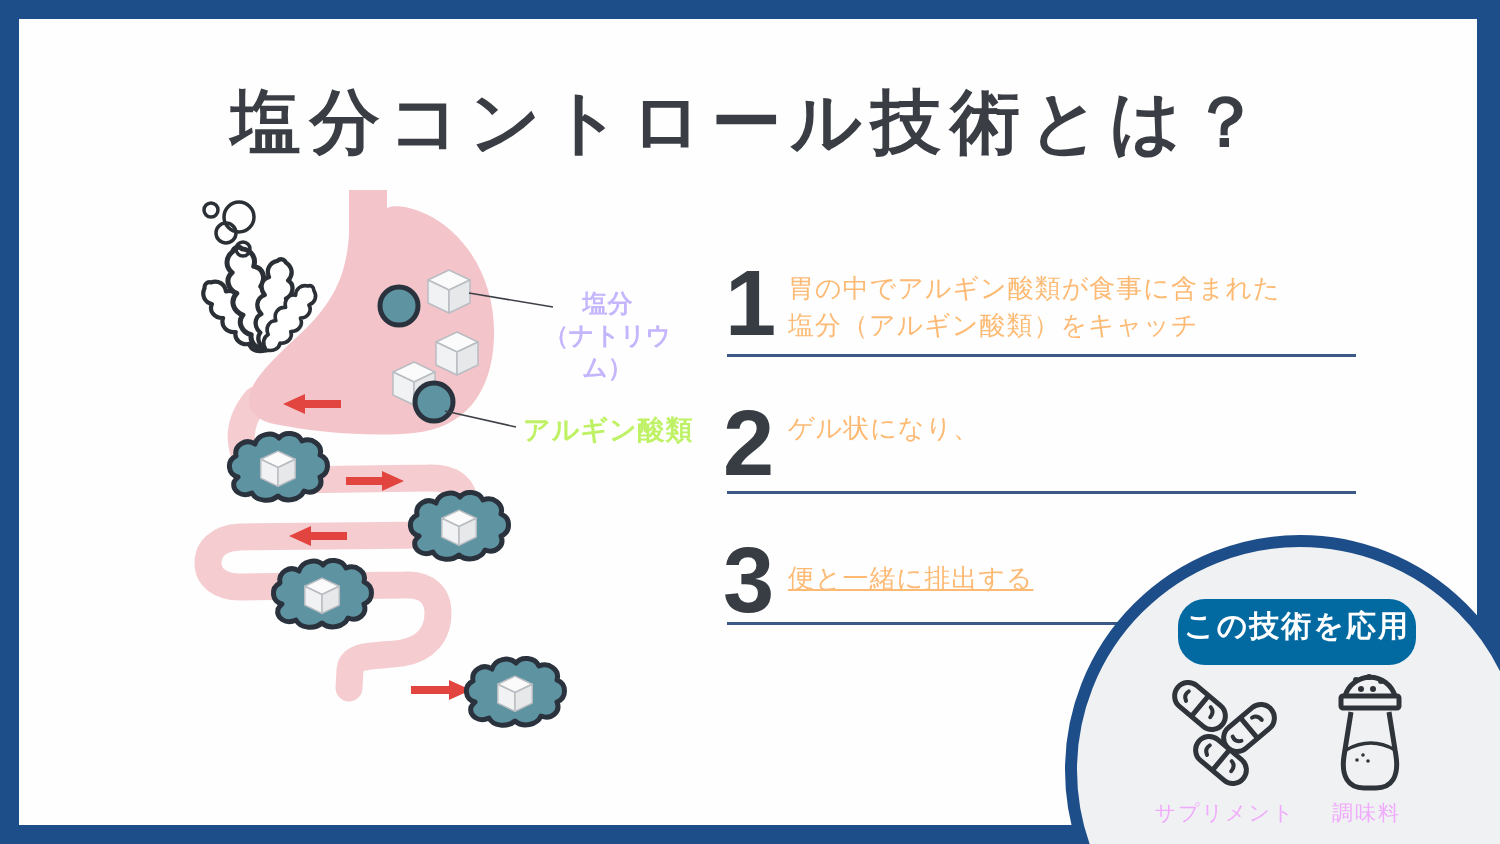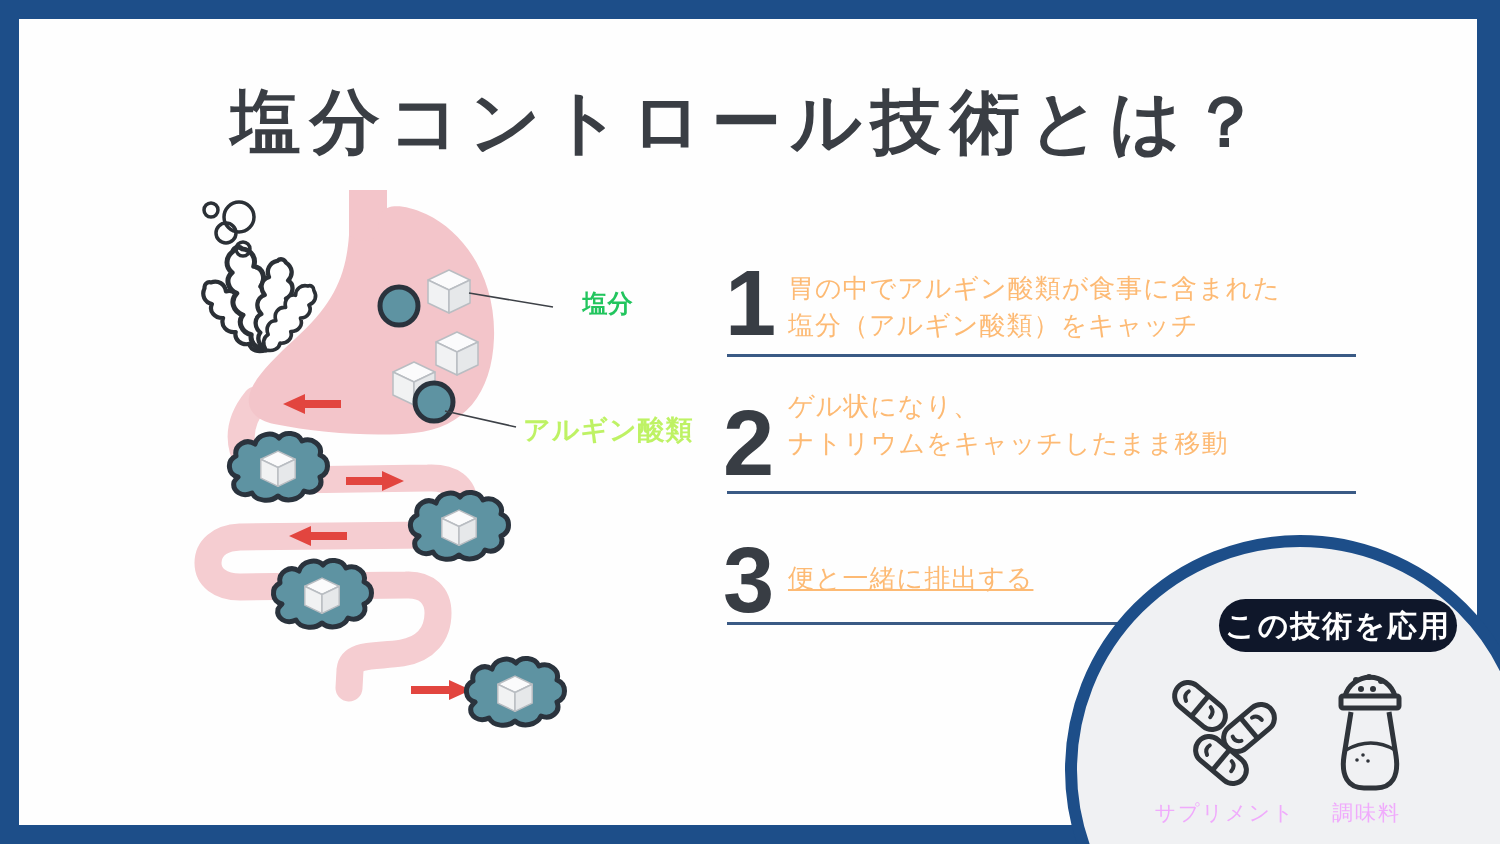--- a/index.html
+++ b/index.html
@@ -4,35 +4,35 @@
 <style>
   html,body{margin:0;padding:0;background:#1d4e89;}
   #slide{position:relative;width:1500px;height:844px;background:#1d4e89;overflow:hidden;
          font-family:"Liberation Sans","DejaVu Sans",sans-serif;}
   #inner{position:absolute;left:19px;top:19px;width:1458px;height:806px;background:#fefefe;}
   #title{position:absolute;left:0;top:80px;width:1500px;text-align:center;
          font-size:70px;line-height:84px;font-weight:900;letter-spacing:9px;color:#3a3e44;}
   
   #anatomy{position:absolute;left:170px;top:185px;width:560px;height:560px;}
   .salt-label{position:absolute;left:520px;top:287px;width:175px;text-align:center;
-              font-size:25px;line-height:32px;font-weight:bold;color:#22c55e;}
+              font-size:25px;line-height:32px;font-weight:bold;color:#c4b5fd;}
   .alginate-label{position:absolute;left:523px;top:412px;width:220px;
               font-size:27px;font-weight:bold;letter-spacing:1px;color:#bef264;}
   
   .step-num{position:absolute;font-size:92px;line-height:74px;font-weight:bold;color:#383d44;}
   #num1{left:725px;top:266px;} #num2{left:723px;top:406px;} #num3{left:723px;top:543px;}
   .step-text{position:absolute;left:788px;font-size:26px;line-height:37px;color:#fdba74;letter-spacing:1px;}
-  #text1{top:270px;} #text2{top:388px;} #text3{top:560px;text-decoration:underline;}
+  #text1{top:270px;} #text2{top:410px;} #text3{top:560px;text-decoration:underline;}
   .step-rule{position:absolute;left:727px;width:629px;height:3px;background:#3a5a85;z-index:1;}
   #rule1{top:354px;} #rule2{top:491px;} #rule3{top:622px;}
   
   #app-circle{position:absolute;left:1065px;top:535px;width:470px;height:470px;border-radius:50%;
               background:#f0f1f3;border:12px solid #1d4e89;box-sizing:border-box;z-index:5;}
-  #app-badge{position:absolute;left:1219px;top:599px;width:238px;height:53px;border-radius:27px;
-             background:#0f172a;color:#ffffff;font-size:30px;font-weight:bold;letter-spacing:2px;
+  #app-badge{position:absolute;left:1178px;top:599px;width:238px;height:66px;border-radius:27px;
+             background:#0369a1;color:#ffffff;font-size:30px;font-weight:bold;letter-spacing:2px;
              text-align:center;line-height:53px;z-index:6;}
   #app-icons{position:absolute;left:1150px;top:662px;width:270px;height:132px;z-index:6;}
   .app-label{position:absolute;top:799px;font-size:21px;letter-spacing:2px;color:#f0abfc;
              text-align:center;z-index:6;}
   #label-supplement{left:1152px;width:146px;}
   #label-seasoning{left:1319px;width:95px;}
 </style>
 </head>
 <body>
 
@@ -108,34 +108,34 @@
     </g>
 
     <use href="#gelCloud" x="278" y="467"></use>
     <use href="#gelCloud" x="459" y="526"></use>
     <use href="#gelCloud" x="322" y="594"></use>
     <use href="#gelCloud" x="515" y="692"></use>
   </svg>
 
   <div class="salt-label">
     <div>塩分</div>
+    <div>（ナトリウム）</div>
   </div>
   <div class="alginate-label">アルギン酸類</div>
 
   <div class="step-num" id="num1">1</div>
   <div class="step-text" id="text1">
     <div>胃の中でアルギン酸類が食事に含まれた</div>
     <div>塩分（アルギン酸類）をキャッチ</div>
   </div>
   <div class="step-rule" id="rule1"></div>
 
   <div class="step-num" id="num2">2</div>
   <div class="step-text" id="text2">
     <div>ゲル状になり、</div>
-    <div>ナトリウムをキャッチしたまま移動</div>
   </div>
   <div class="step-rule" id="rule2"></div>
 
   <div class="step-num" id="num3">3</div>
   <div class="step-text" id="text3">
     <div>便と一緒に排出する</div>
     <div></div>
   </div>
   <div class="step-rule" id="rule3"></div>
 

